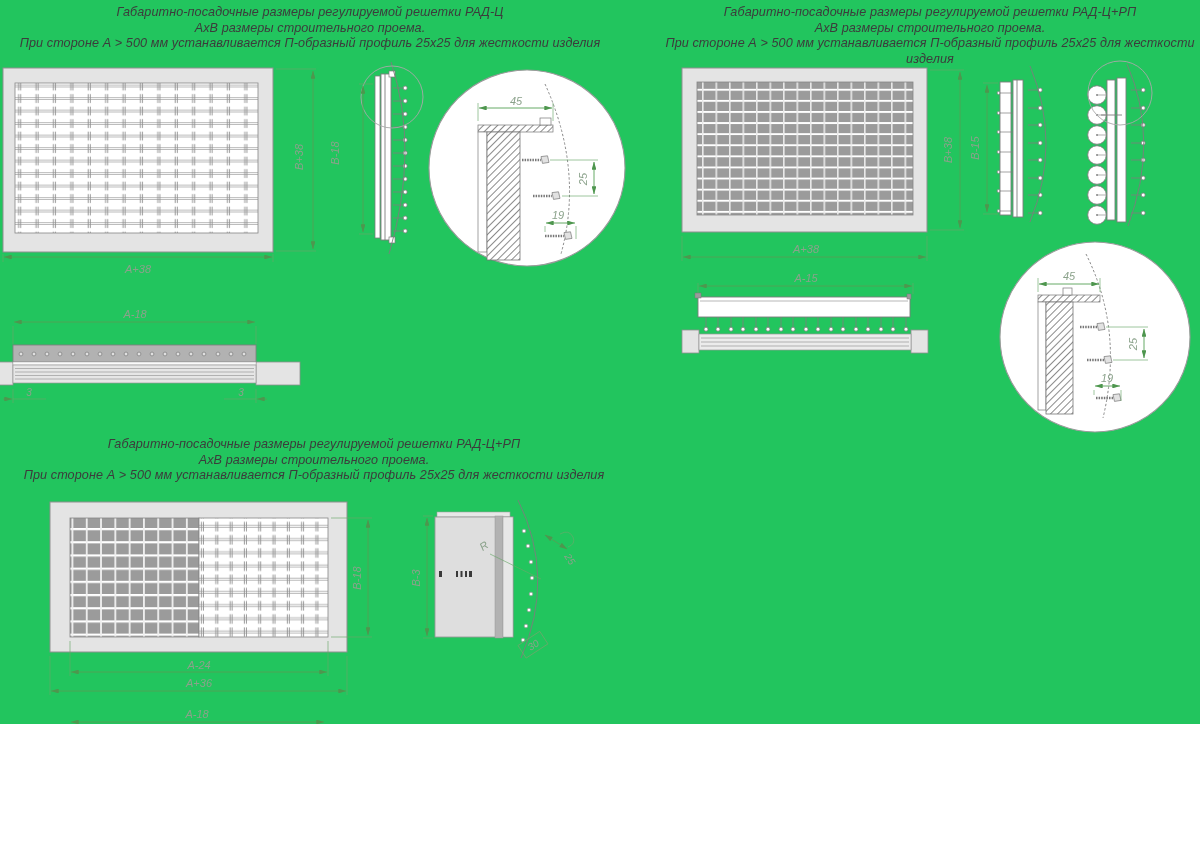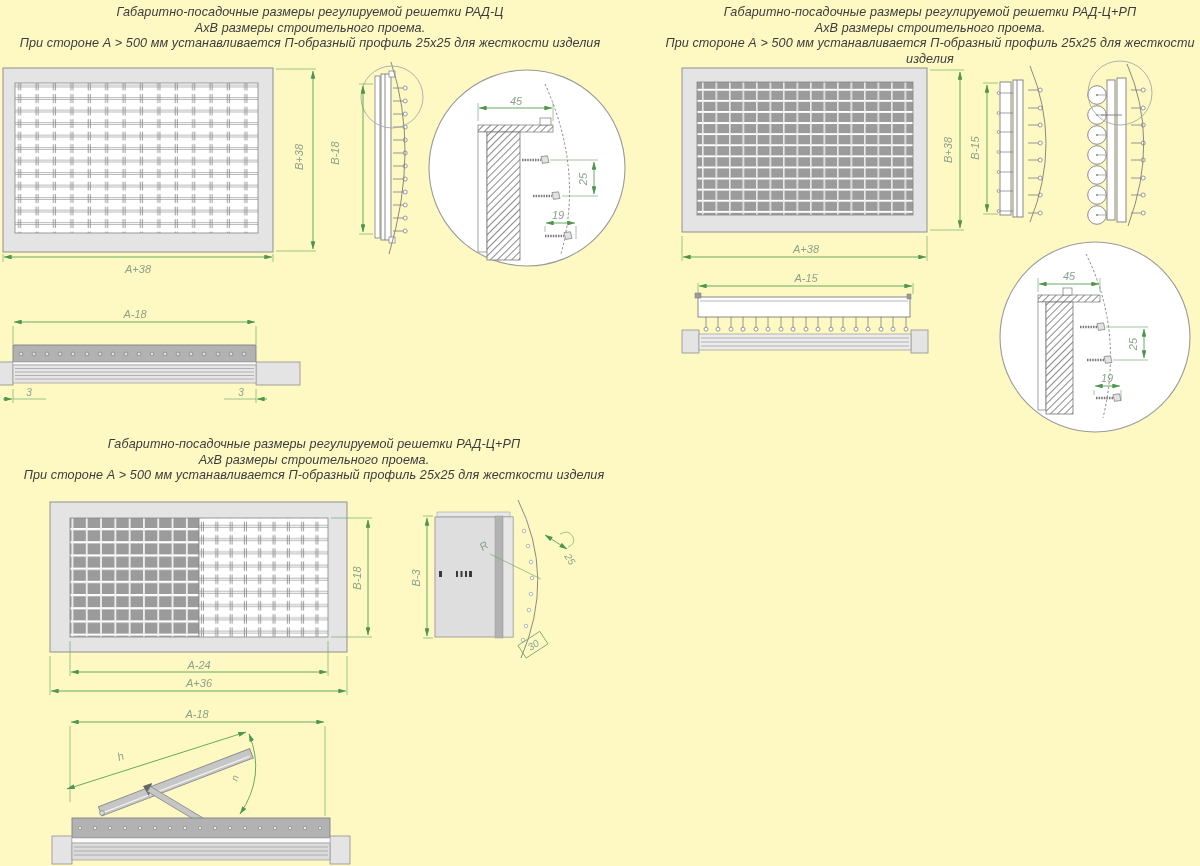--- a/index.html
+++ b/index.html
@@ -1,16 +1,16 @@
 <!DOCTYPE html>
 <html><head>
 <meta charset="utf-8">
 <style>
   html,body { margin:0; padding:0; background:#ffffff; }
-  .sheet { position:relative; width:1200px; height:866px; background:#fef9c3; overflow:hidden;
+  .sheet { position:relative; width:1200px; height:724px; background:#22c55e; overflow:hidden;
            font-family:"Liberation Sans", sans-serif; }
   .title { position:absolute; text-align:center; font-style:italic; font-size:12.6px;
            line-height:15.6px; color:#3c3c3c; letter-spacing:0.1px; }
   .abs { position:absolute; }
   
   .ln  { stroke:#7d7d7d; fill:none; stroke-width:0.9; }
   .lnt { stroke:#9a9a9a; fill:none; stroke-width:0.7; }
   
   .dim { stroke:#55a055; stroke-width:0.9; fill:none; }
   .ext { stroke:#6aa86a; stroke-width:0.65; fill:none; }

